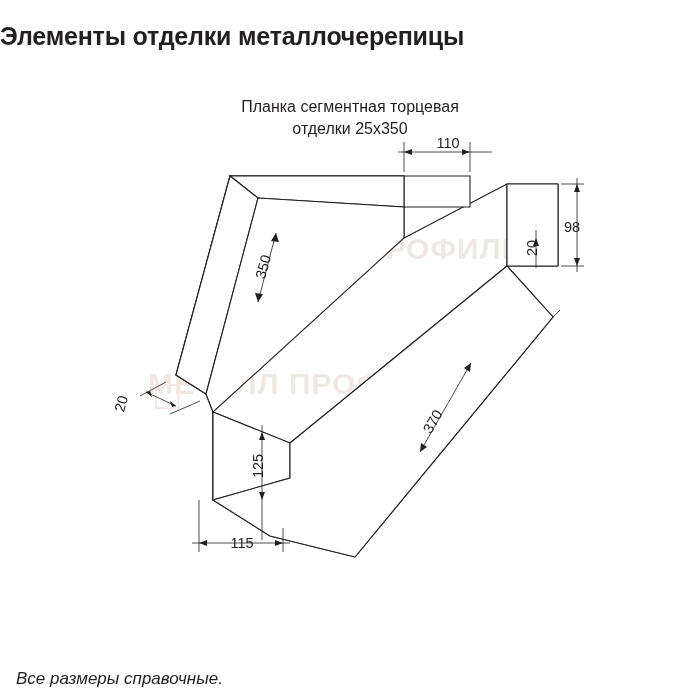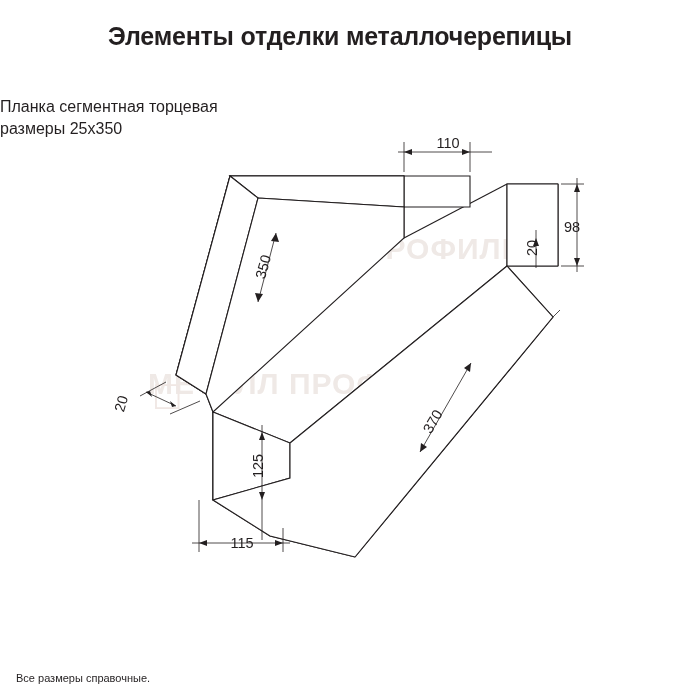--- a/index.html
+++ b/index.html
@@ -18,50 +18,51 @@
   .page {
     position: relative;
     width: 700px;
     height: 700px;
   }
   .title {
     position: absolute;
     top: 22px;
     left: 0;
     width: 572px;
-    text-align: right;
+    text-align: left;
     font-size: 25px;
     font-weight: bold;
     letter-spacing: -0.2px;
     color: #231f20;
   }
   .subtitle {
     position: absolute;
     top: 96px;
     left: 0;
     width: 700px;
-    text-align: left;
+    text-align: center;
     font-size: 16px;
     line-height: 22px;
     color: #231f20;
   }
   .drawing {
     position: absolute;
     top: 0;
     left: 0;
     width: 700px;
     height: 700px;
   }
   .footnotes {
     position: absolute;
     left: 16px;
     bottom: 12px;
-    font-size: 11px;
+    font-size: 17px;
     line-height: 19px;
     color: #231f20;
+    font-style: italic;
   }
   .wm {
     position: absolute;
     font-family: "Liberation Sans", sans-serif;
     font-weight: bold;
     color: #efe9e6;
     font-size: 30px;
     letter-spacing: 1px;
     white-space: nowrap;
     user-select: none;
@@ -83,21 +84,21 @@
 </style>
 </head>
 <body>
 
 <div class="page">
 
   <div class="title">Элементы отделки металлочерепицы</div>
 
   <div class="subtitle">
     <div>Планка сегментная торцевая</div>
-    <div>размеры 25х350</div>
+    <div>отделки 25х350</div>
   </div>
 
   <div class="wm wm1">МЕТАЛЛ ПРОФИЛЬ</div>
   <div class="wm wm2">МЕТАЛЛ ПРОФИЛЬ</div>
   <div class="wm-logo" style="left:226px; top:245px;">☐</div>
   <div class="wm-logo" style="left:152px; top:380px;">☐</div>
 
   <svg class="drawing" viewBox="0 0 700 700">
     <g fill="none" stroke="#231f20" stroke-width="1.1" stroke-linejoin="miter" stroke-linecap="butt">
 

